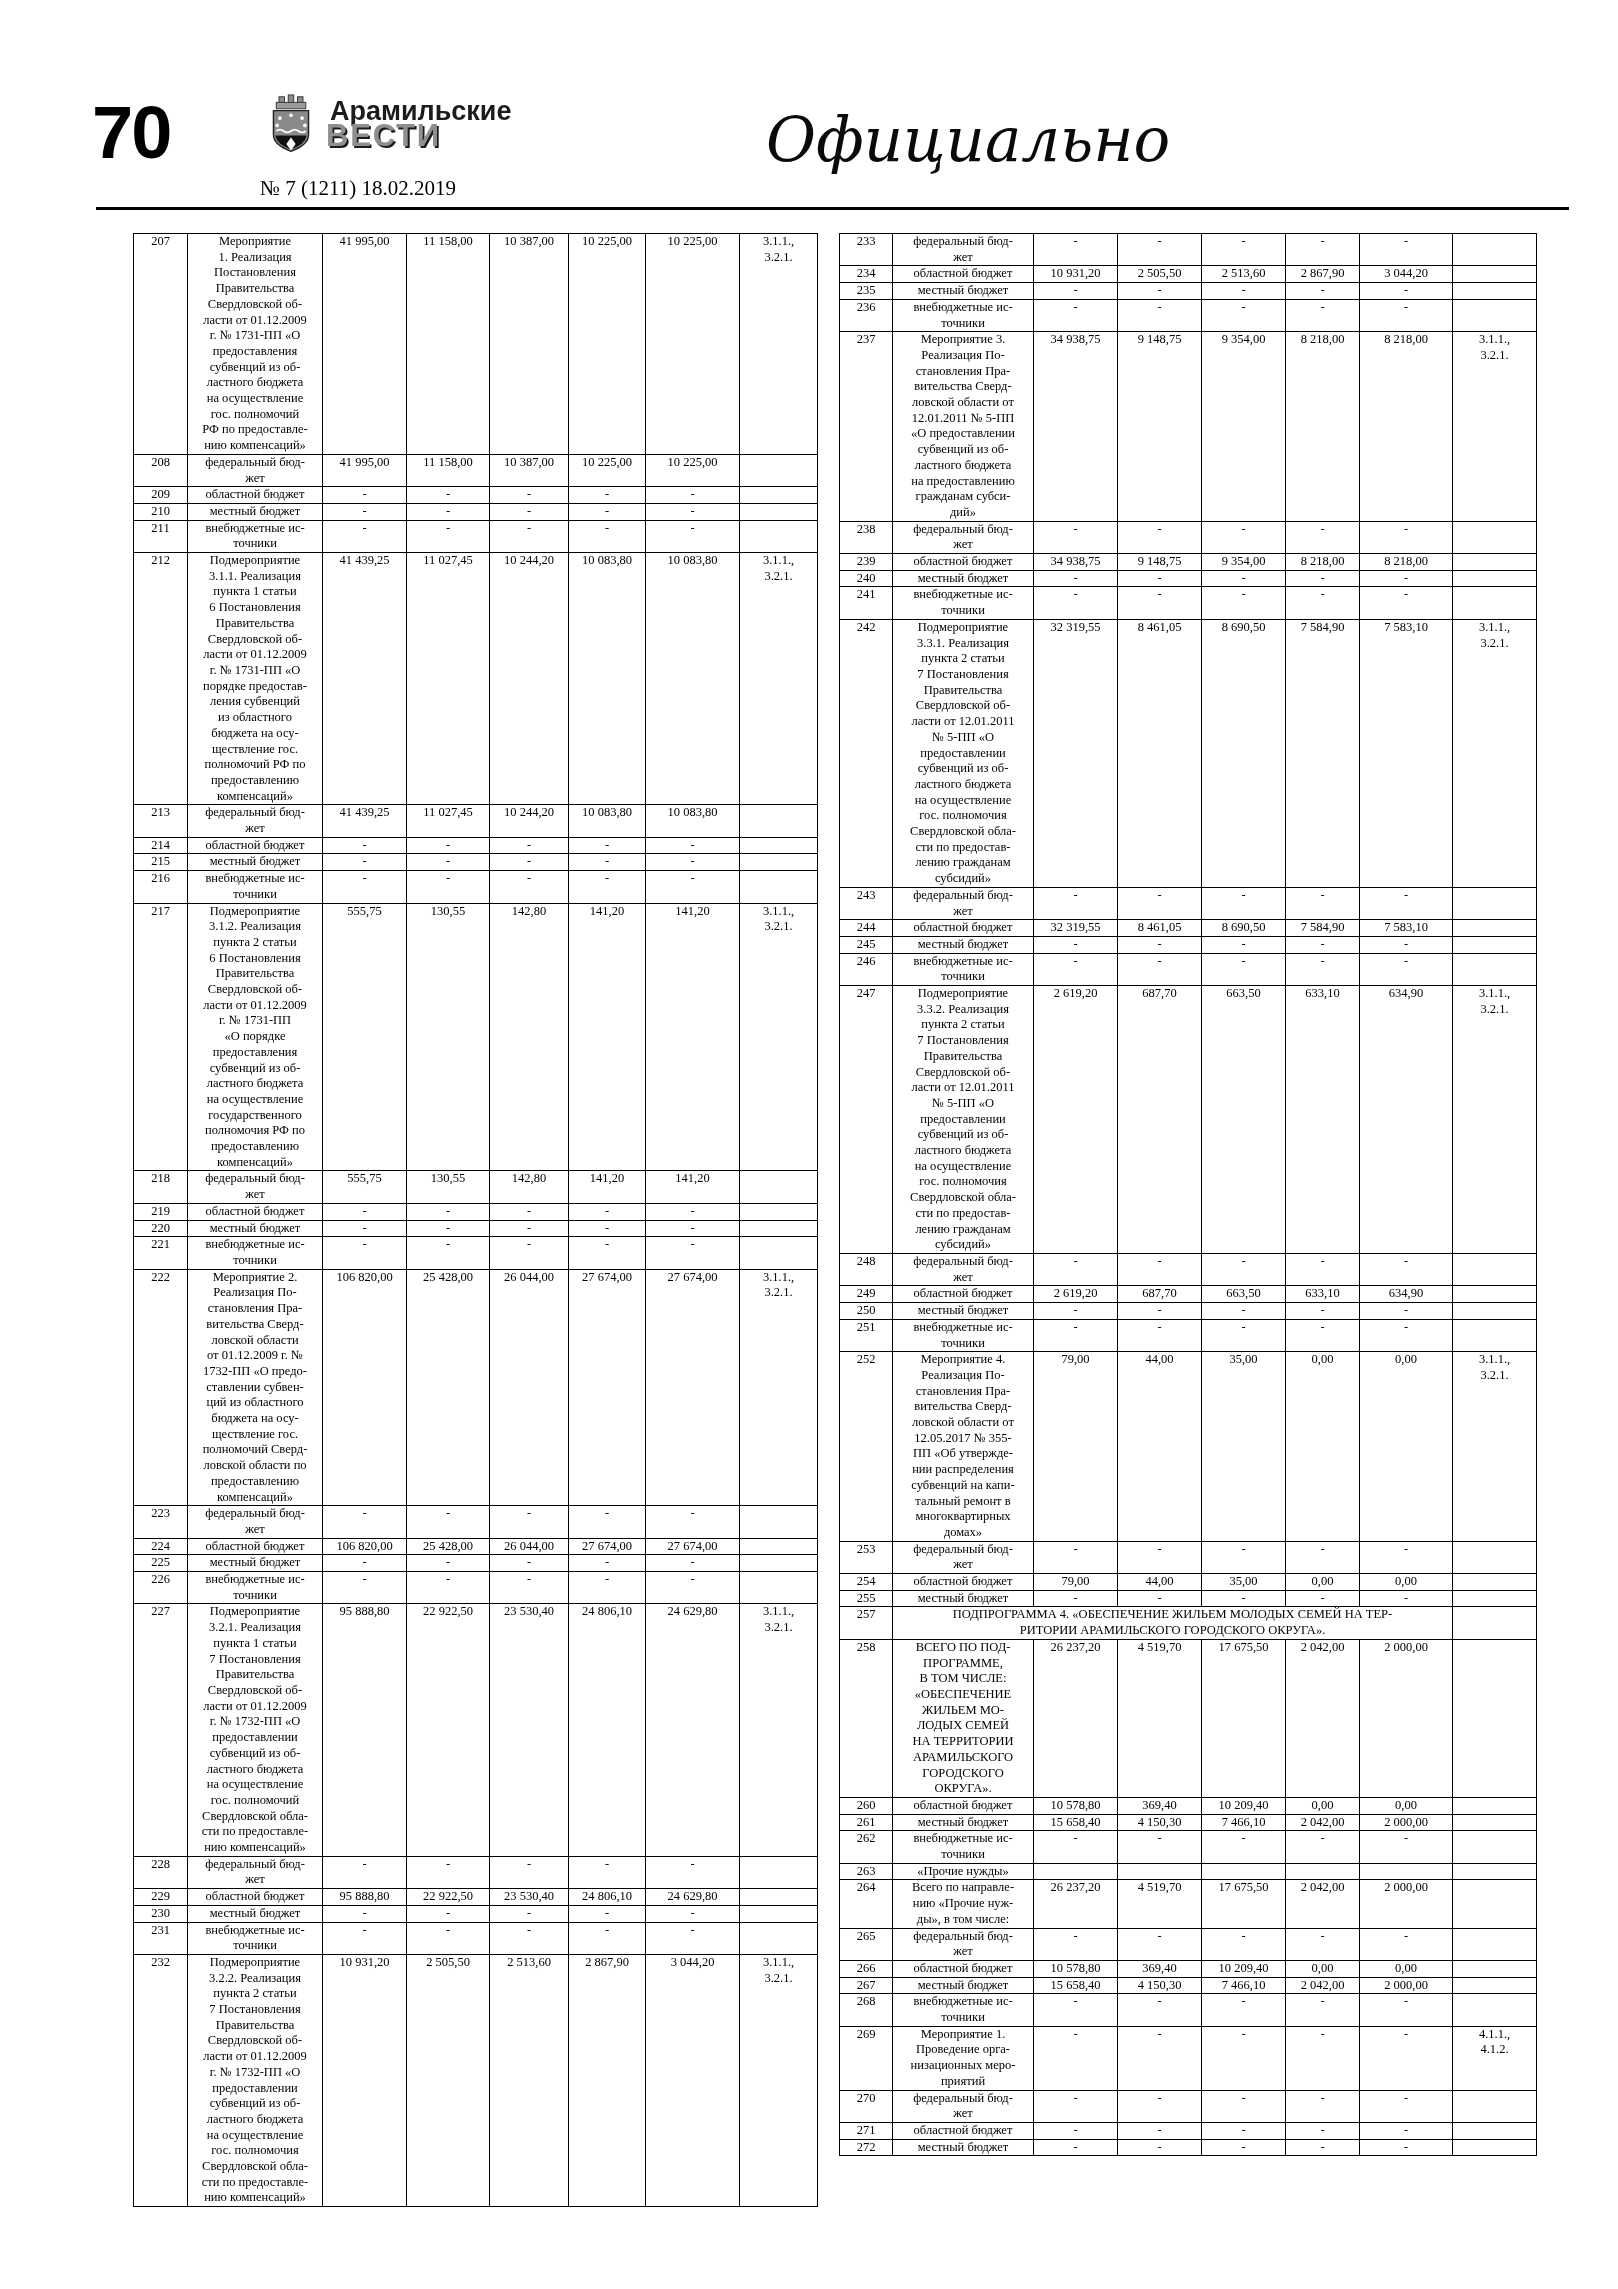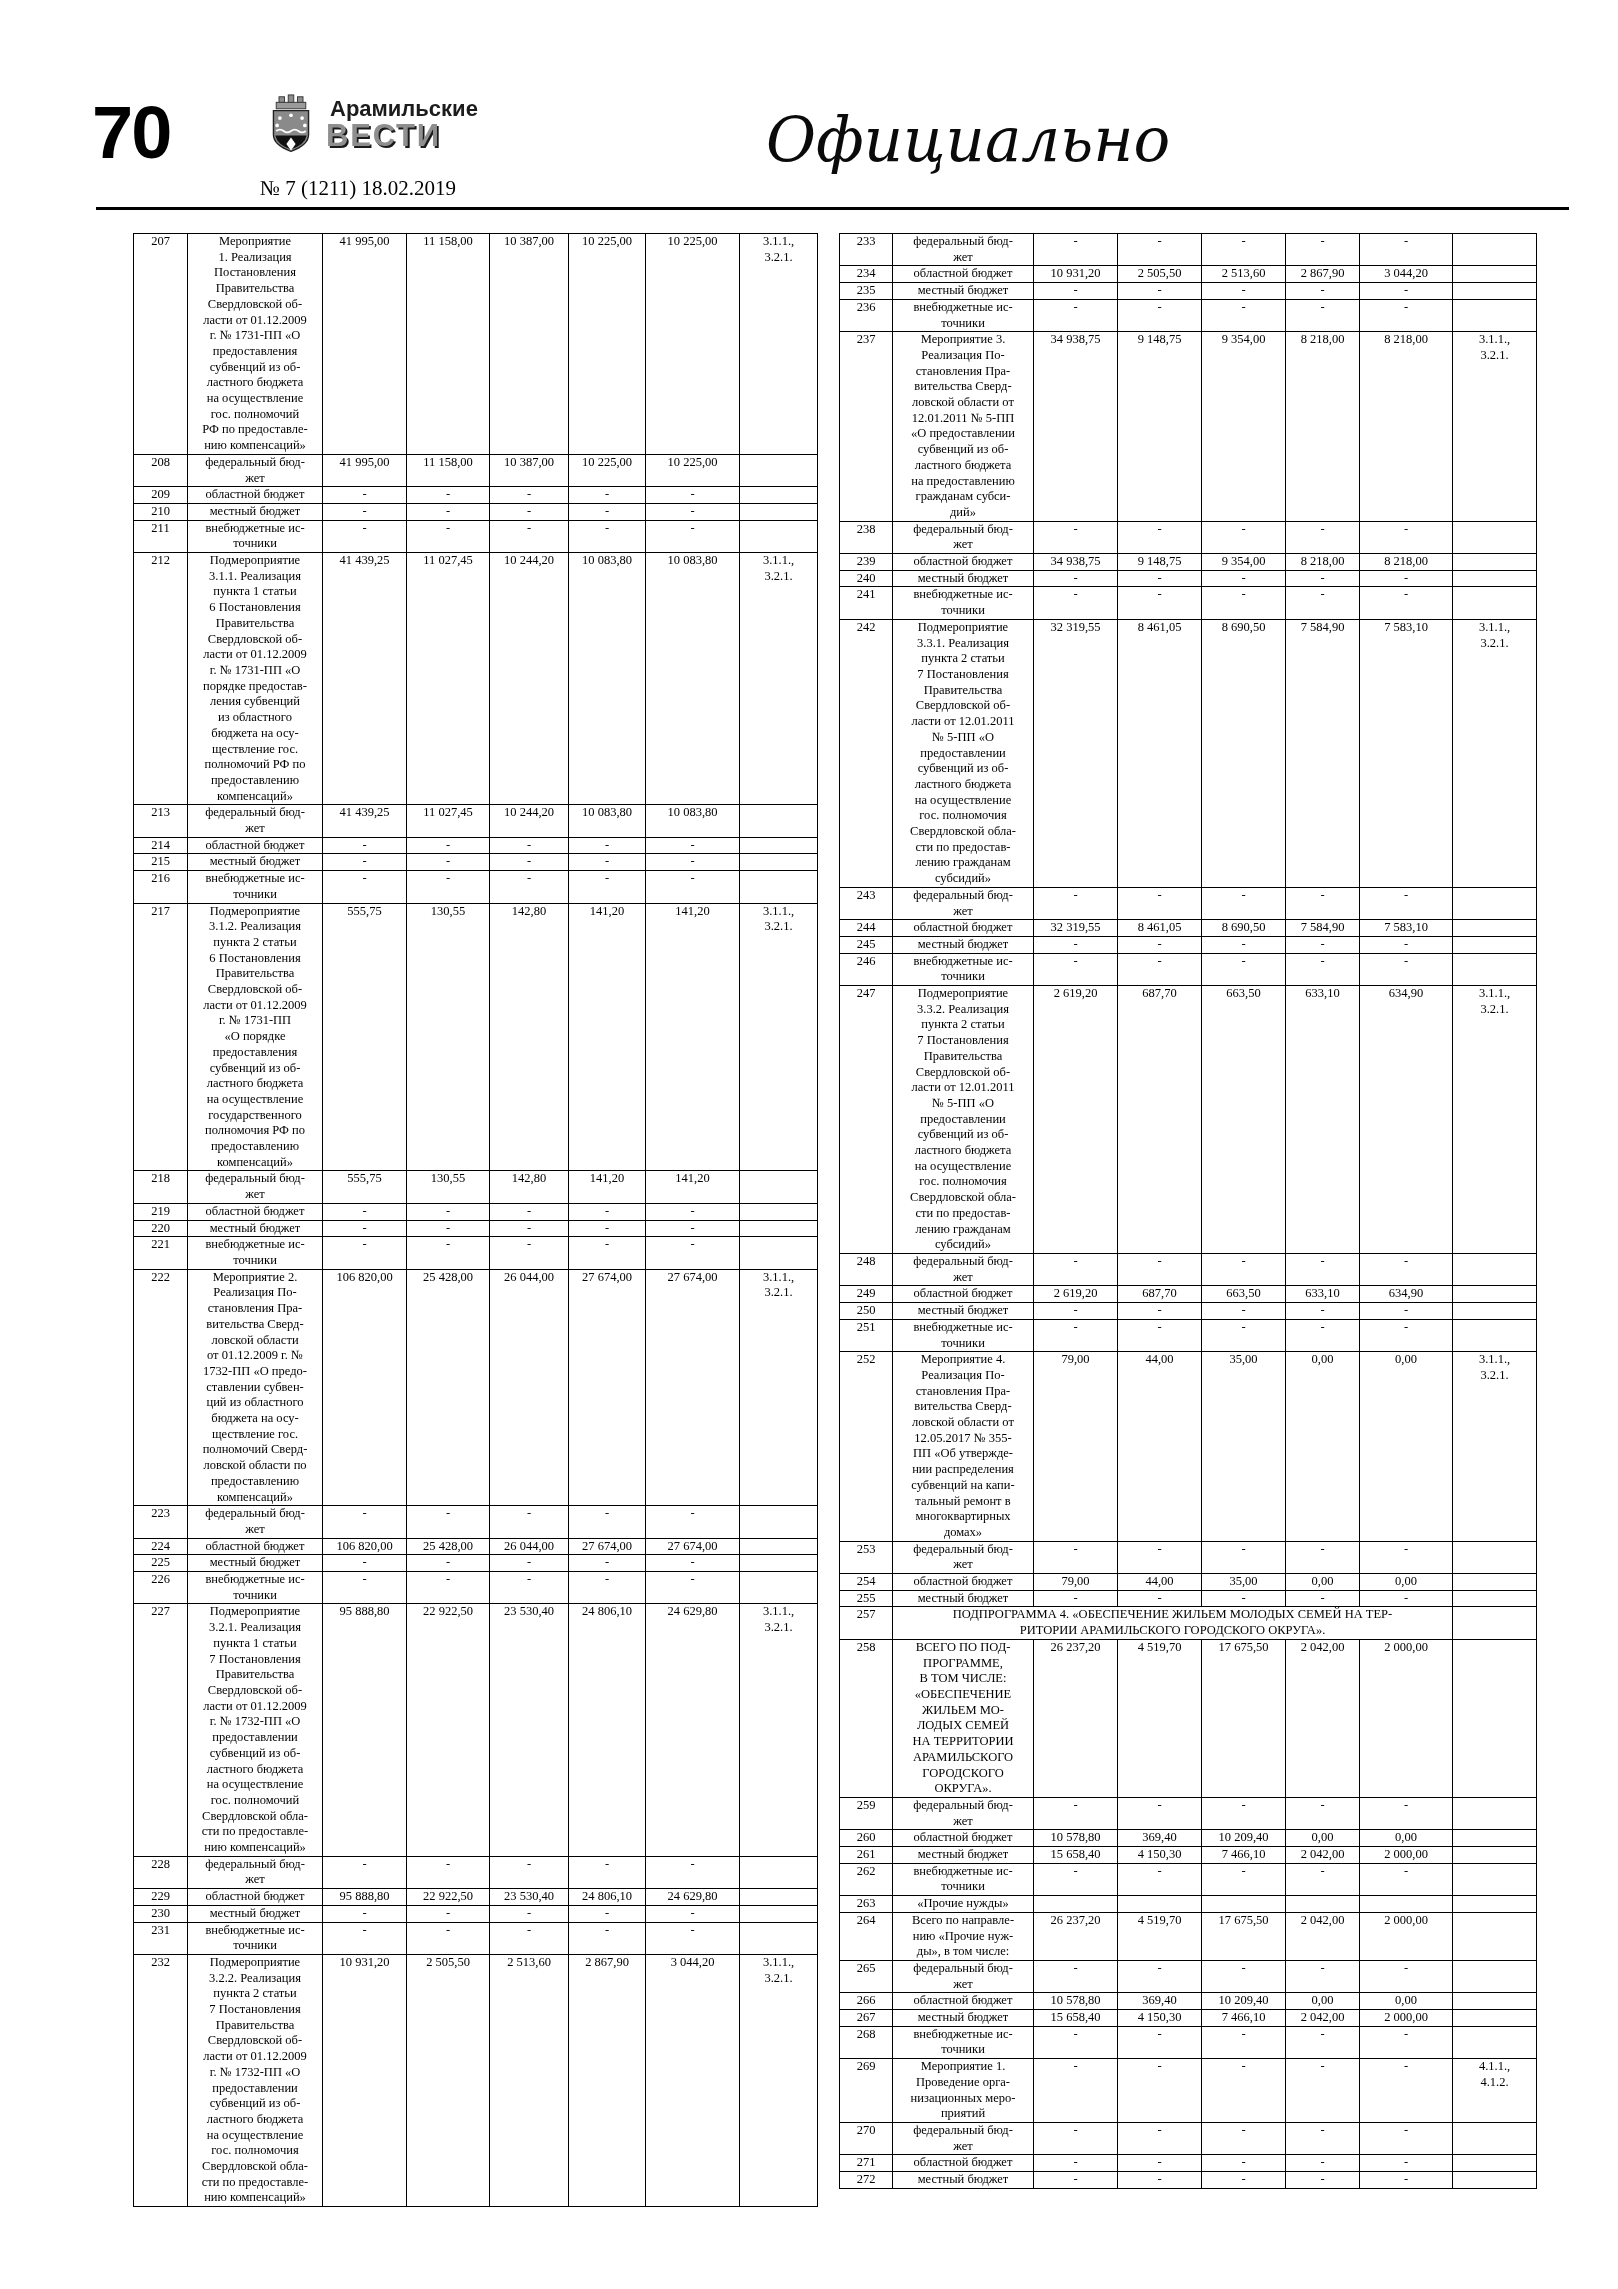--- a/index.html
+++ b/index.html
@@ -10,21 +10,21 @@
   
   .page-num {
     position:absolute; left:74px; top:96px;
     font-family:"Liberation Sans","DejaVu Sans",sans-serif;
     font-weight:bold; font-size:74px; line-height:1; letter-spacing:-1.8px;
   }
   .emblem { position:absolute; left:247px; top:94px; }
   .mast1 {
     position:absolute; left:312px; top:98px;
     font-family:"Liberation Sans","DejaVu Sans",sans-serif;
-    font-weight:bold; font-size:22px; line-height:1; color:#1c1c1c;
+    font-weight:bold; font-size:27px; line-height:1; color:#1c1c1c;
   }
   .mast2 {
     position:absolute; left:308px; top:120px;
     font-family:"Liberation Sans","DejaVu Sans",sans-serif;
     font-weight:bold; font-size:31px; line-height:1; color:#8f8f8f;
     letter-spacing:1.8px; text-shadow:1.8px 1.8px 0 #1a1a1a;
   }
   .issue { position:absolute; left:242px; top:177px; font-size:21px; line-height:1.1; }
   .rule  { position:absolute; left:78px; top:207px; width:1473px; height:2.8px; background:#000; }
   .section-title {
@@ -787,31 +787,20 @@
 ГОРОДСКОГО
 ОКРУГА».</td>
           <td>26 237,20</td>
           <td>4 519,70</td>
           <td>17 675,50</td>
           <td>2 042,00</td>
           <td>2 000,00</td>
           <td></td>
         </tr>
         <tr>
-          <td>259</td>
-          <td>федеральный бюд-
-жет</td>
-          <td>-</td>
-          <td>-</td>
-          <td>-</td>
-          <td>-</td>
-          <td>-</td>
-          <td></td>
-        </tr>
-        <tr>
           <td>260</td>
           <td>областной бюджет</td>
           <td>10 578,80</td>
           <td>369,40</td>
           <td>10 209,40</td>
           <td>0,00</td>
           <td>0,00</td>
           <td></td>
         </tr>
         <tr>

